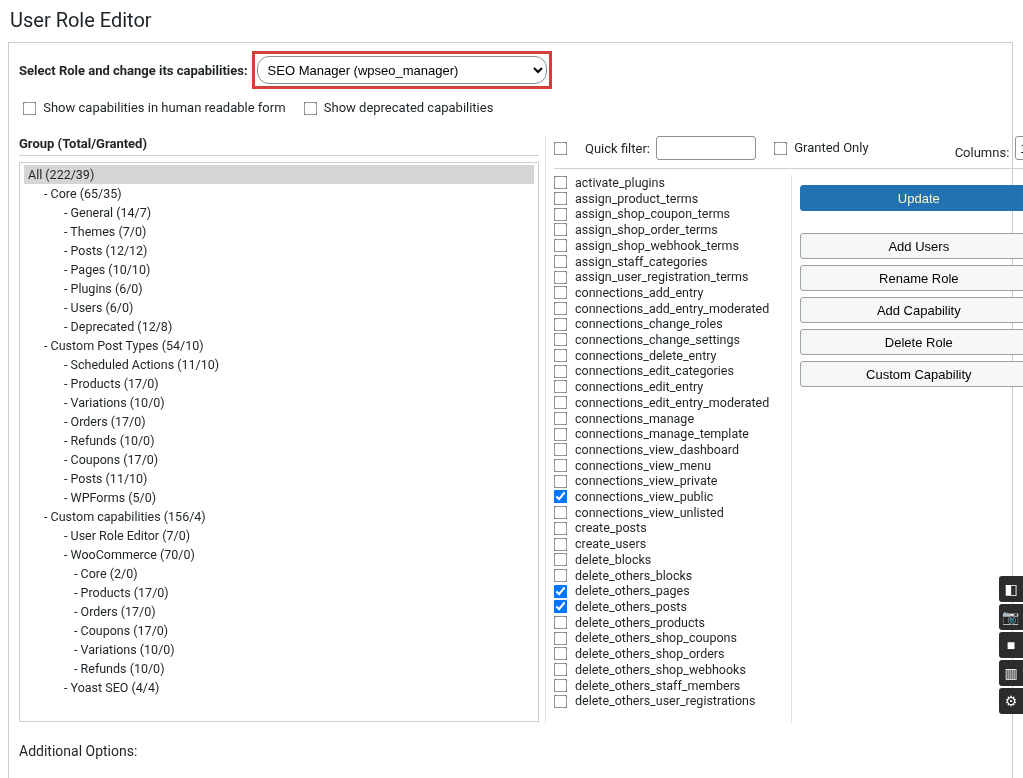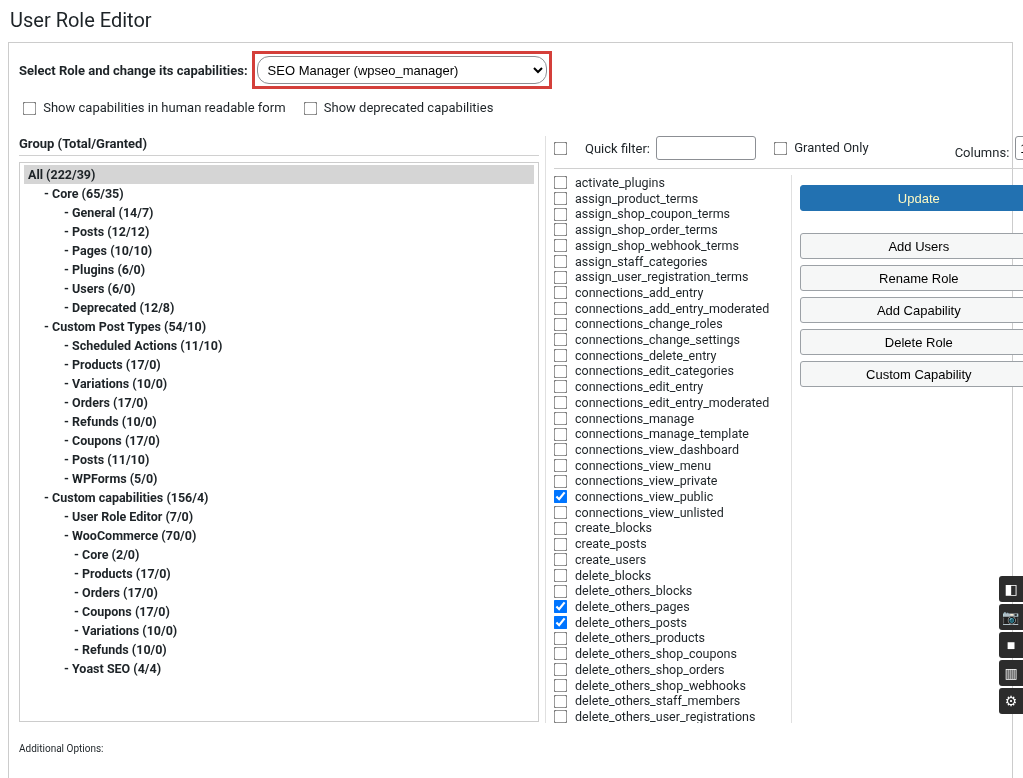--- a/index.html
+++ b/index.html
@@ -67,21 +67,20 @@
     border: 1px solid #ccc;
     height: 560px;
     overflow-y: auto;
     padding: 2px 4px;
   }
   .tree-row {
     font-size: 12.5px;
     line-height: 19px;
     padding-left: 4px;
     white-space: nowrap;
-    font-weight: bold;
   }
   .tree-row.selected {
     background: #d5d5d5;
   }
   .indent-0 { padding-left: 4px; }
   .indent-1 { padding-left: 20px; }
   .indent-2 { padding-left: 40px; }
   .indent-3 { padding-left: 50px; }
   .right {
     flex: 1;
@@ -151,21 +150,21 @@
     cursor: pointer;
   }
   .btn.primary {
     background: #2271b1;
     border-color: #2271b1;
     color: #fef9c3;
   }
   .bottom {
     margin-top: 20px;
   }
-  .bottom-title { font-size: 10px; margin-bottom: 28px; }
+  .bottom-title { font-size: 14px; margin-bottom: 28px; }
   .side-icons {
     position: fixed;
     right: 0;
     top: 576px;
     width: 24px;
     display:flex;
     flex-direction:column;
   }
   .side-icons .ic {
     width:24px; height:26px;
@@ -209,20 +208,21 @@
       </label>
     </div>
 
     <div class="split">
       <div class="left">
         <div class="group-header">Group (Total/Granted)</div>
         <div class="tree-box" id="tree-box">
             <div class="tree-row indent-0 selected">All (222/39)</div>
             <div class="tree-row indent-1">- Core (65/35)</div>
             <div class="tree-row indent-2">- General (14/7)</div>
+            <div class="tree-row indent-2">- Themes (7/0)</div>
             <div class="tree-row indent-2">- Posts (12/12)</div>
             <div class="tree-row indent-2">- Pages (10/10)</div>
             <div class="tree-row indent-2">- Plugins (6/0)</div>
             <div class="tree-row indent-2">- Users (6/0)</div>
             <div class="tree-row indent-2">- Deprecated (12/8)</div>
             <div class="tree-row indent-1">- Custom Post Types (54/10)</div>
             <div class="tree-row indent-2">- Scheduled Actions (11/10)</div>
             <div class="tree-row indent-2">- Products (17/0)</div>
             <div class="tree-row indent-2">- Variations (10/0)</div>
             <div class="tree-row indent-2">- Orders (17/0)</div>
@@ -347,24 +347,20 @@
               <div class="cap-row">
                 <input type="checkbox" checked="" style="">
                 <span class="cap-link">connections_view_public</span>
               </div>
               <div class="cap-row">
                 <input type="checkbox" style="">
                 <span class="cap-link">connections_view_unlisted</span>
               </div>
               <div class="cap-row">
                 <input type="checkbox" style="">
-                <span class="cap-link">create_blocks</span>
-              </div>
-              <div class="cap-row">
-                <input type="checkbox" style="">
                 <span class="cap-link">create_posts</span>
               </div>
               <div class="cap-row">
                 <input type="checkbox" style="">
                 <span class="cap-link">create_users</span>
               </div>
               <div class="cap-row">
                 <input type="checkbox" style="">
                 <span class="cap-link">delete_blocks</span>
               </div>

